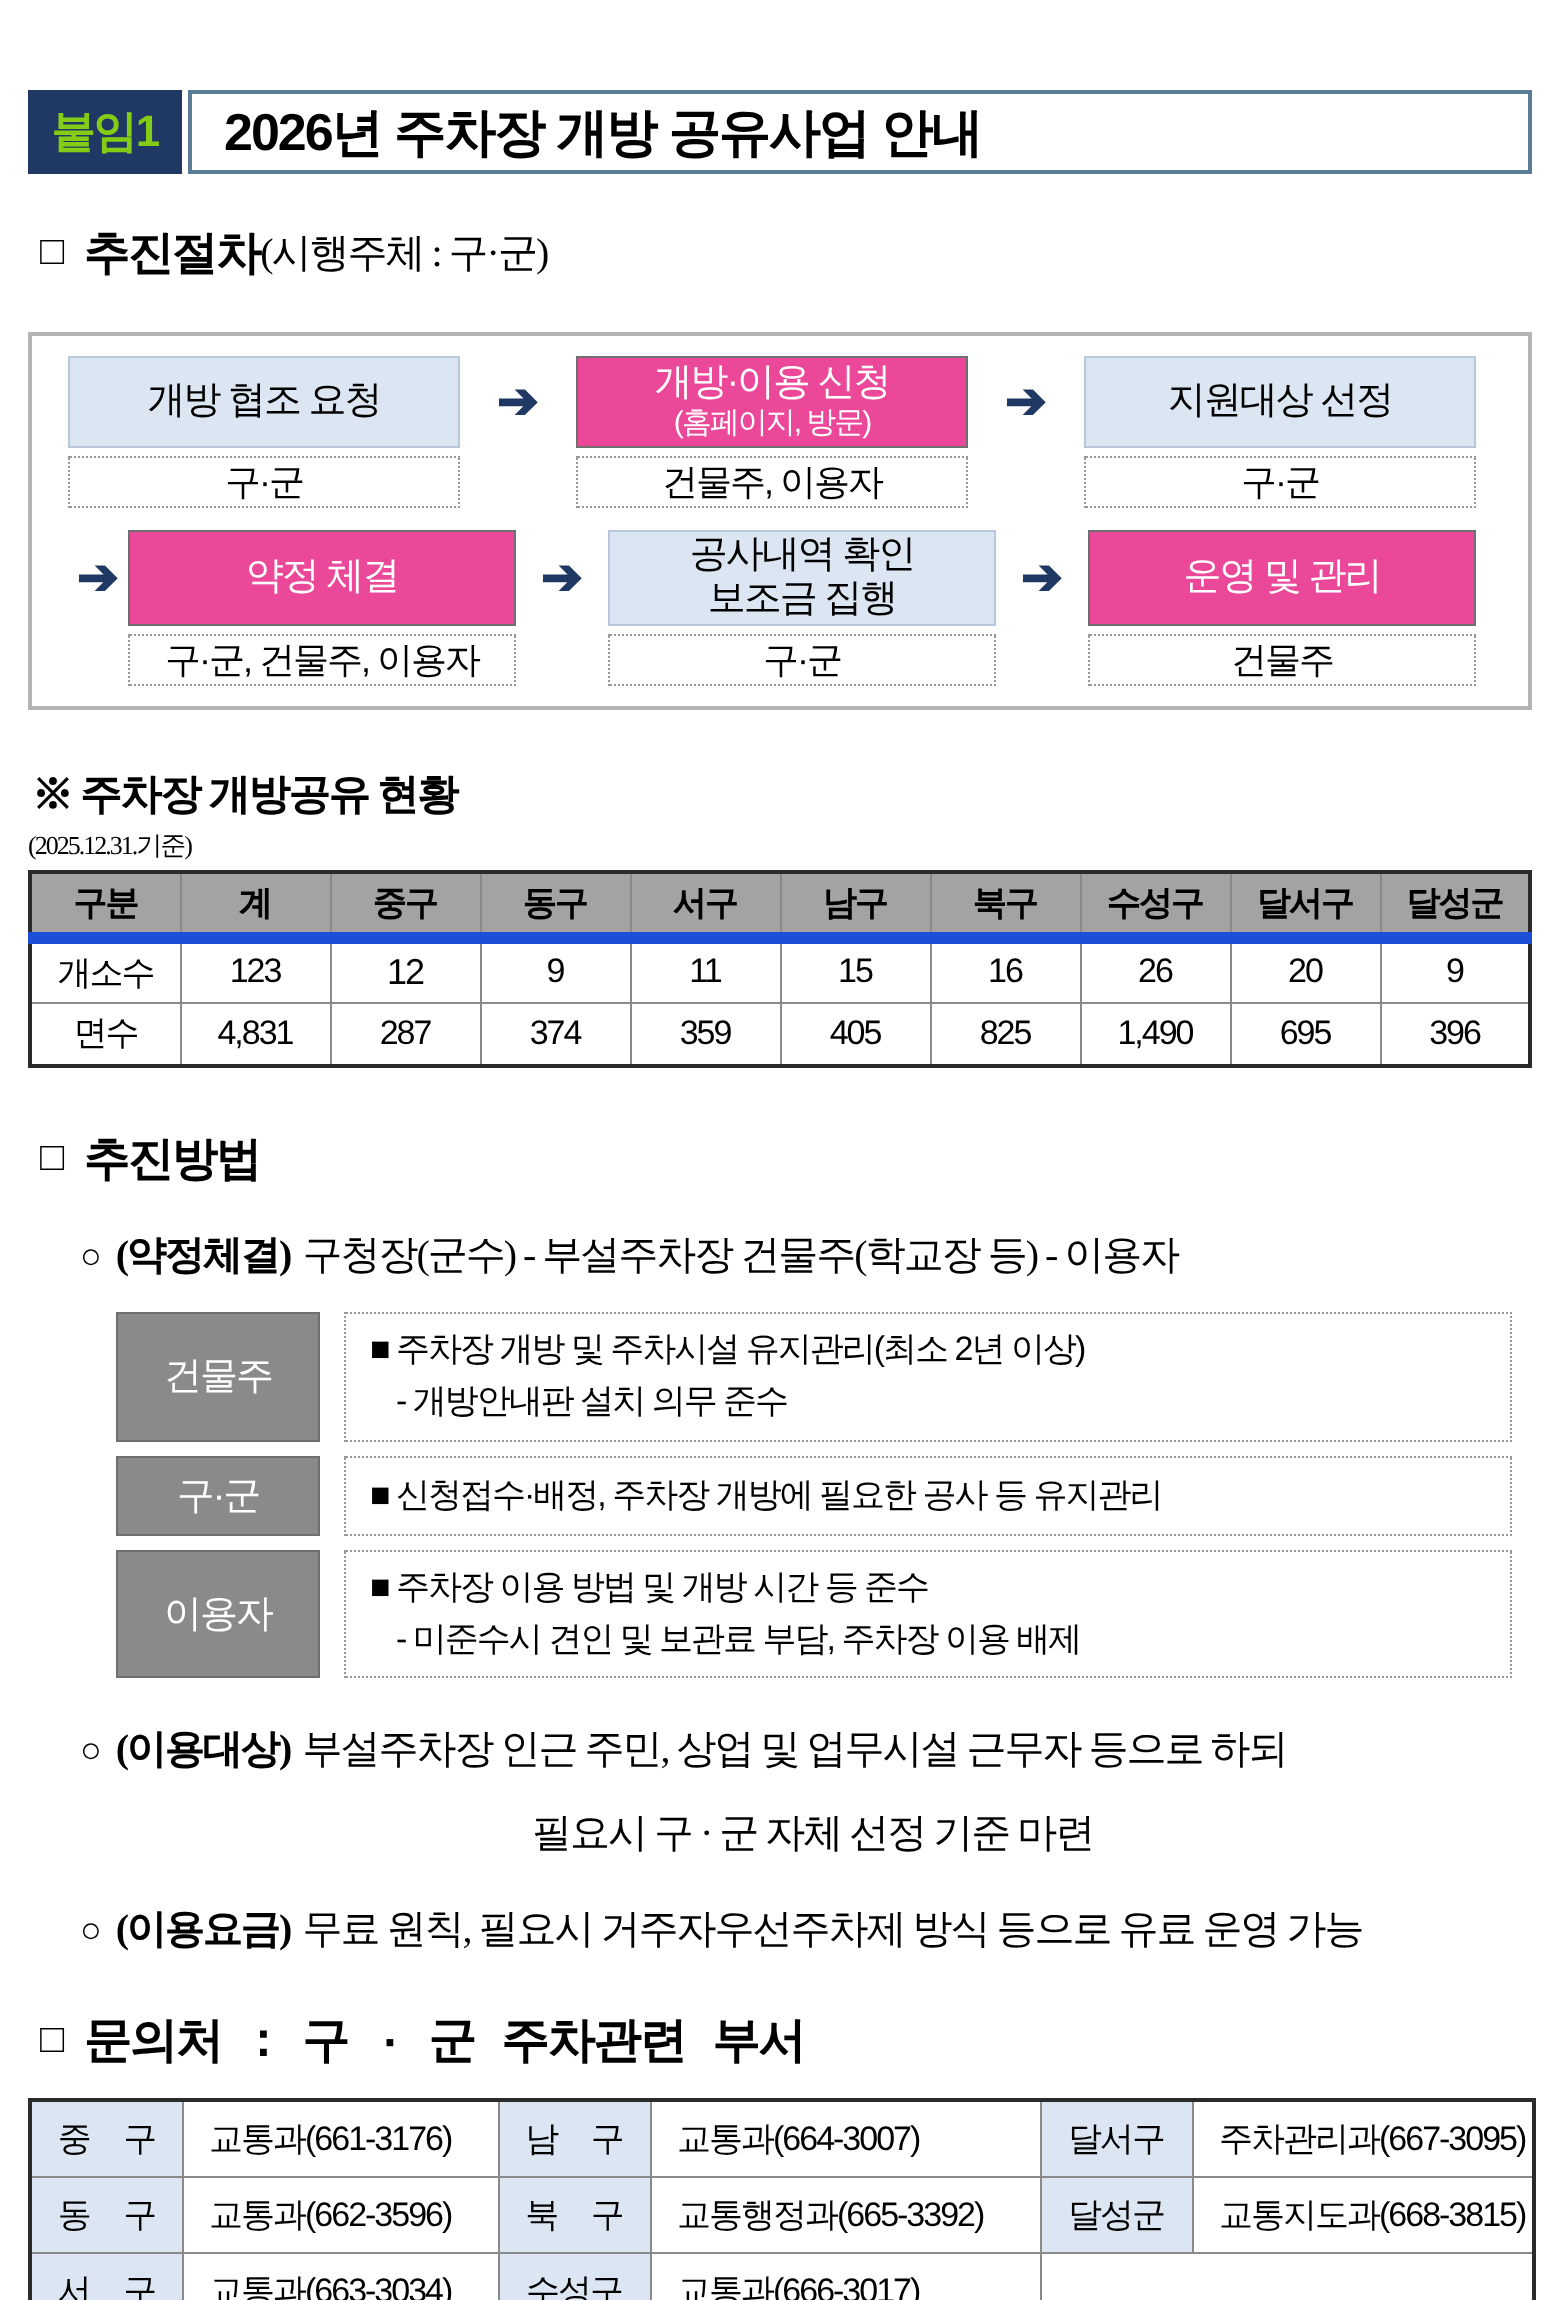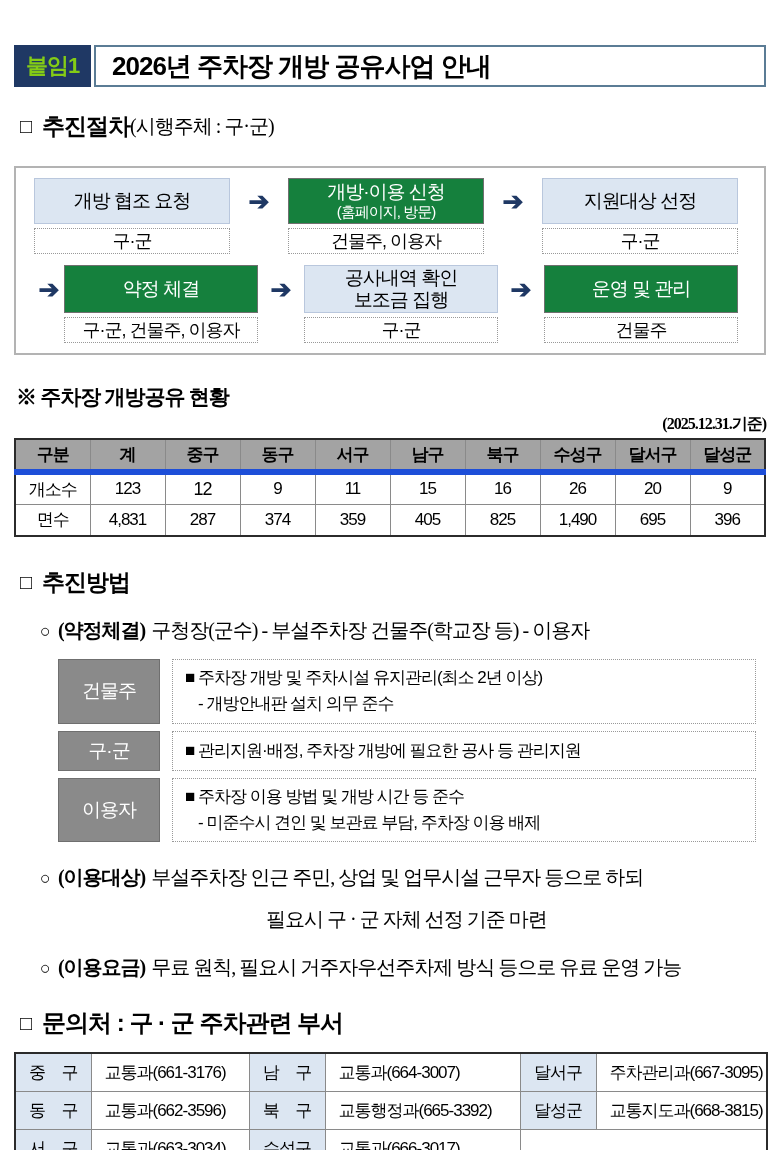--- a/index.html
+++ b/index.html
@@ -33,41 +33,41 @@
   .flow-wrap { margin-top: 24px; border: 2px solid #b3b3b3; padding: 10px 26px 10px 18px; }
   .flow-row1 { display: grid; grid-template-columns: 1fr 58px 1fr 58px 1fr; }
   .flow-row2 { display: grid; grid-template-columns: 30px 1fr 46px 1fr 46px 1fr; margin-top: 11px; }
   .fbox {
     height: 46px; display: flex; flex-direction: column;
     align-items: center; justify-content: center; font-size: 19px; letter-spacing: -1px;
     line-height: 1.15;
   }
   .flow-row2 .fbox { height: 48px; }
   .fbox.blue { background: #dce6f2; border: 1px solid #b9c7dd; }
-  .fbox.gray { background: #15803d; border: 1px solid #6f6f6f; color: #fff; }
+  .fbox.gray { background: #ec4899; border: 1px solid #6f6f6f; color: #fff; }
   .fbox .line2 { font-size: 15px; }
   .factor {
     margin-top: 4px; border: 1px dotted #999; background: #fff;
     height: 26px; display: flex; align-items: center; justify-content: center;
     font-size: 18px; letter-spacing: -1px;
   }
   .farrow {
     height: 46px; display: flex; align-items: center; justify-content: center;
     color: #1f3864; font-size: 25px; font-weight: bold;
   }
   .flow-row2 .farrow { height: 48px; }
 
   
   .status-head {
     font-family: "Liberation Serif", serif; font-weight: bold;
     font-size: 21px; margin: 28px 0 0 2px; letter-spacing: -1px;
   }
   .date-note {
-    font-family: "Liberation Serif", serif; font-size: 16px;
-    text-align: right; margin: 3px 0 3px 0; letter-spacing: -1px; font-weight: bold;
+    font-family: "Liberation Serif", serif; font-size: 13px;
+    text-align: left; margin: 3px 0 3px 0; letter-spacing: -1px;
   }
   table { border-collapse: collapse; width: 100%; table-layout: fixed; }
   .stats-table { border: 2px solid #2b2b2b; }
   .stats-table th, .stats-table td {
     border: 1px solid #8a8a8a; text-align: center; font-size: 17px; letter-spacing: -1px;
   }
   .stats-table thead th {
     background: #a3a3a3; font-weight: bold; height: 33px; border-bottom: 6px solid #1d4ed8;
   }
   .stats-table tbody td { height: 32px; background: #fff; }
@@ -95,21 +95,21 @@
     flex: 1; border: 1px dotted #999; padding: 5px 12px;
     display: flex; flex-direction: column; justify-content: center;
     font-size: 17px; line-height: 1.55; letter-spacing: -1px;
   }
   .role-desc .sub { padding-left: 13px; }
   .role-row.single .role-desc { min-height: 40px; }
   .role-row.double .role-desc { min-height: 58px; }
 
   
   .contact-head { margin-top: 26px; }
-  .contact-head .sec-title { font-size: 24px; }
+  .contact-head .sec-title { font-size: 24px; font-family: Liberation Mono, monospace; }
   .contact-table { margin-top: 13px; border: 2px solid #2b2b2b; }
   .contact-table td {
     border: 1px solid #8a8a8a; height: 38px; font-size: 17px; letter-spacing: -1px;
   }
   .contact-table td.lbl { background: #dce6f2; text-align: center; word-spacing: 13px; }
   .contact-table td.val { padding-left: 13px; background: #fff; }
 </style>
 </head>
 <body>
 
@@ -235,21 +235,21 @@
     <div class="role-row double">
       <div class="role-label">건물주</div>
       <div class="role-desc">
         <div>■  주차장 개방 및 주차시설 유지관리(최소 2년 이상)</div>
         <div class="sub">- 개방안내판 설치 의무 준수</div>
       </div>
     </div>
     <div class="role-row single">
       <div class="role-label">구·군</div>
       <div class="role-desc">
-        <div>■  관리지원·배정, 주차장 개방에 필요한 공사 등 관리지원</div>
+        <div>■  신청접수·배정, 주차장 개방에 필요한 공사 등 유지관리</div>
       </div>
     </div>
     <div class="role-row double">
       <div class="role-label">이용자</div>
       <div class="role-desc">
         <div>■  주차장 이용 방법 및 개방 시간 등 준수</div>
         <div class="sub">- 미준수시 견인 및 보관료 부담, 주차장 이용 배제</div>
       </div>
     </div>
   </div>

